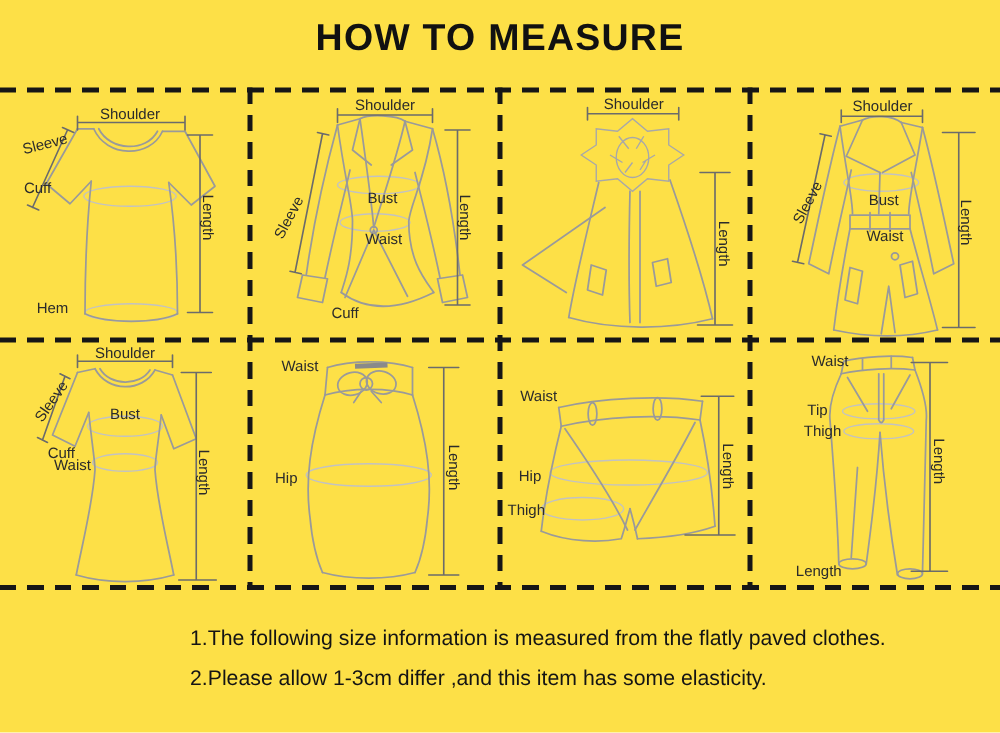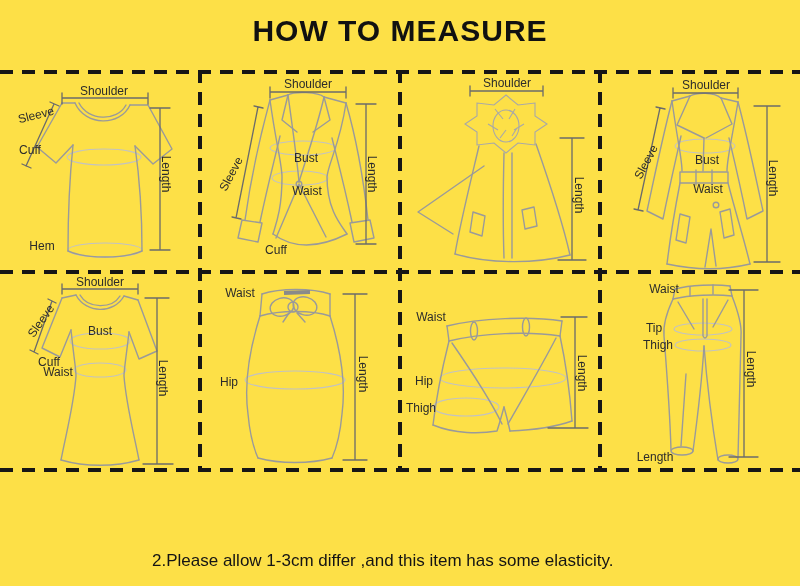--- a/index.html
+++ b/index.html
@@ -19,21 +19,21 @@
   .art,.guide,.meas{fill:none;stroke-linecap:round;stroke-linejoin:round;}
   .art{stroke:#9a9a9a;stroke-width:1.4;}
   .guide{stroke:#c2c2c2;stroke-width:1.1;}
   .meas{stroke:#6b6b6b;stroke-width:1.3;}
   .fur{stroke:#a8a8a8;stroke-width:1.1;fill:none;}
   .slot{stroke:#8a8a8a;stroke-width:4;fill:none;}
   .note-heading{position:absolute;left:55px;top:494px;font-size:31px;font-weight:400;
                 letter-spacing:3px;color:#1b1b1b;}
   .note-line{position:absolute;left:152px;font-size:17px;color:#141414;}
   .note-line.l1{top:501px;}
-  .note-line.l2{top:551px;}
+  .note-line.l2{top:533px;}
 </style>
 </head>
 <body>
 
 <div class="page">
 
   <div class="title">HOW TO MEASURE</div>
 
   <div class="hline" style="top:70px"></div>
   <div class="hline" style="top:270px"></div>
@@ -284,15 +284,16 @@
         <path d="M144,16 V183 M129,16 H158 M129,183 H158"></path>
       </g>
     </svg>
     <span class="lb" style="left:64px;top:15px">Waist</span>
     <span class="lb" style="left:54px;top:54px">Tip</span>
     <span class="lb" style="left:58px;top:71px">Thigh</span>
     <span class="lb" style="left:55px;top:183px">Length</span>
     <span class="lb" style="left:151px;top:95px;transform:translate(-50%,-50%) rotate(90deg)">Length</span>
   </div>
 
+  <div class="note-line l1">1.The following size information is measured from the flatly paved clothes.</div>
   <div class="note-line l2">2.Please allow 1-3cm differ ,and this item has some elasticity.</div>
 
 </div>
 
 </body></html>

